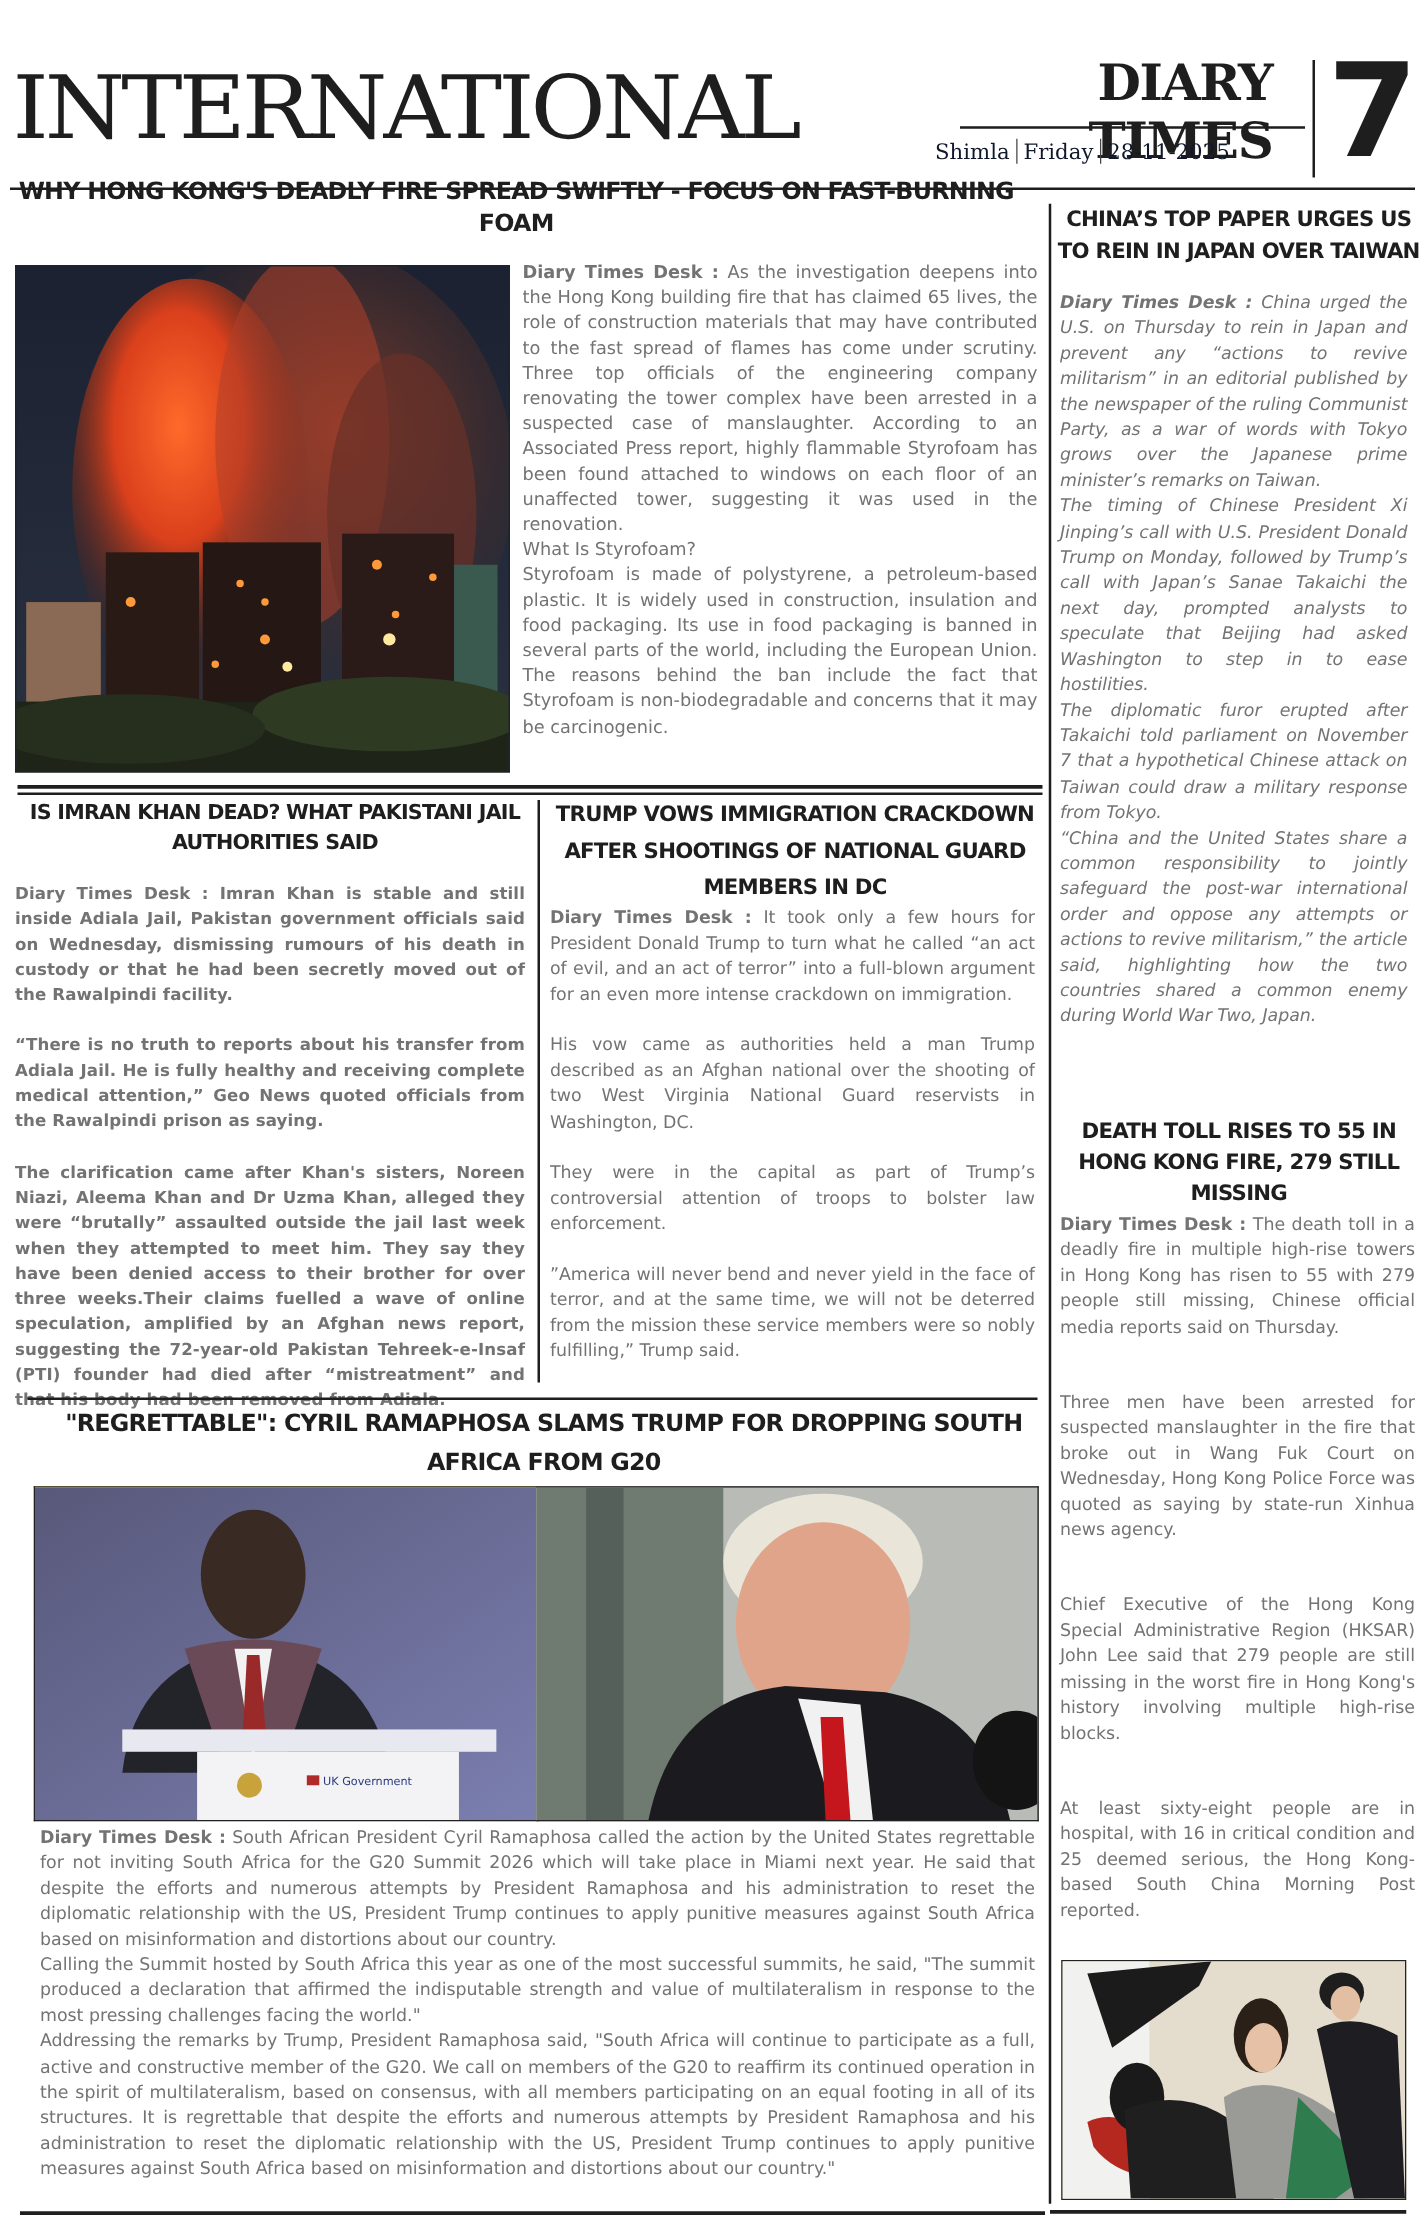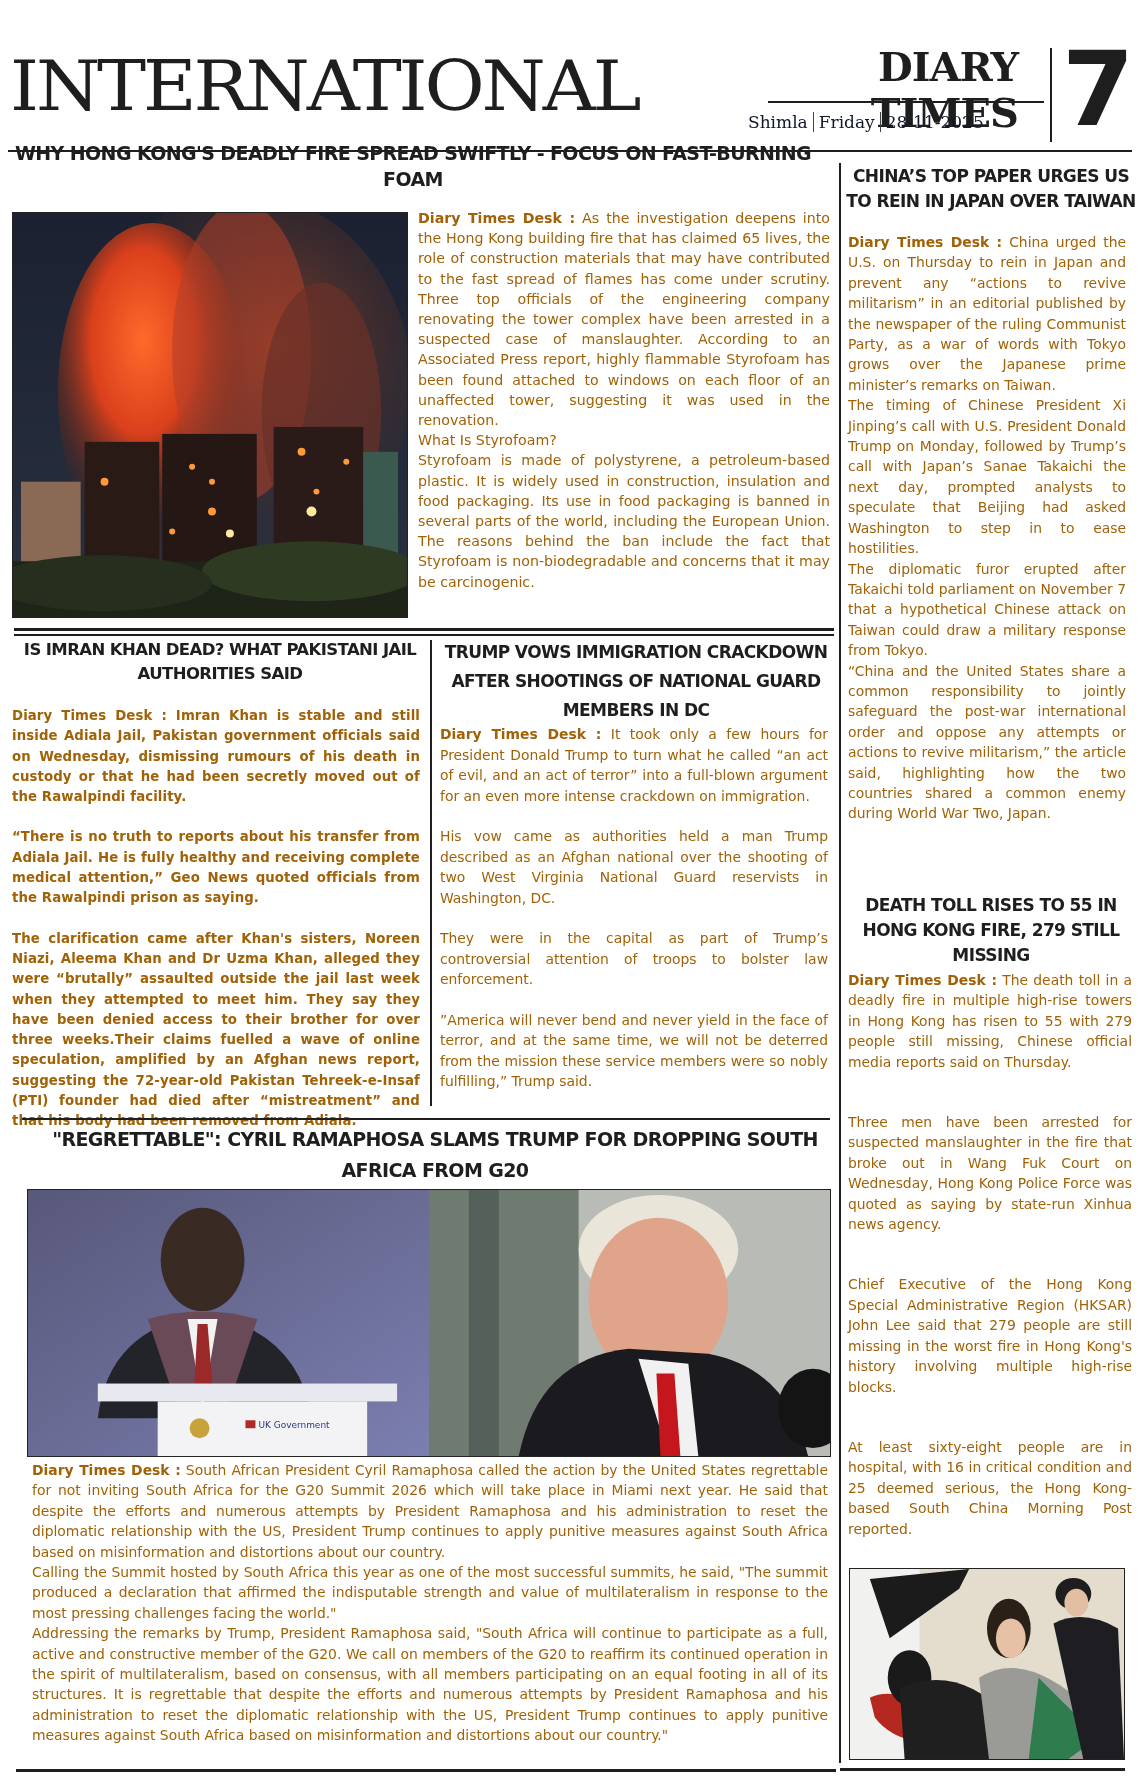--- a/index.html
+++ b/index.html
@@ -31,38 +31,38 @@
     font-family: "DejaVu Sans", sans-serif; font-weight: bold; font-size: 104px; line-height: 110px; color: #1e1e1e;
   }
   .masthead-rule { position: absolute; left: 8px; top: 150px; width: 1124px; height: 2px; background: #1e1e1e; }
 
   
   .headline {
     position: absolute; text-align: center; font-weight: bold; color: #1e1e1e;
     font-family: "DejaVu Sans", sans-serif; letter-spacing: -0.6px;
   }
   .body-text {
-    position: absolute; text-align: justify; color: #a16207;
+    position: absolute; text-align: justify; color: #737373;
     font-family: "DejaVu Sans", sans-serif; font-size: 13.2px; line-height: 20.5px;
   }
   .body-text p { margin: 0; }
   .body-text .gap { height: 20px; }
   .body-text b { font-weight: bold; }
   .rule { position: absolute; background: #1e1e1e; }
   .photo { position: absolute; border: 1.5px solid #222; overflow: hidden; }
 
   
   .hl-lead { left: 8px; top: 140px; width: 810px; font-size: 19px; line-height: 26px; }
   .lead-photo { left: 12px; top: 212px; width: 396px; height: 406px; background: #1c2433; }
   .lead-body { left: 418px; top: 208px; width: 412px; font-size: 14.2px; line-height: 20.2px; }
 
   
   .right-col-vrule { position: absolute; left: 839px; top: 163px; width: 2px; height: 1600px; background: #1e1e1e; }
   .hl-china { left: 846px; top: 164px; width: 290px; font-size: 17px; line-height: 25px; }
-  .china-body { left: 848px; top: 232px; width: 278px; font-size: 13.9px; line-height: 20.4px; }
+  .china-body { left: 848px; top: 232px; width: 278px; font-size: 13.9px; line-height: 20.4px; font-style: italic; }
 
   
   .hl-toll { left: 850px; top: 893px; width: 282px; font-size: 17px; line-height: 25px; }
   .toll-body { left: 848px; top: 970px; width: 284px; font-size: 13.9px; line-height: 20.4px; }
   .toll-photo { left: 849px; top: 1568px; width: 276px; height: 192px; background: #d9d3c8; }
   .toll-bottom-rule { left: 840px; top: 1768px; width: 285px; height: 3px; }
 
   
   .double-rule-a { left: 14px; top: 628px; width: 820px; height: 3px; }
   .double-rule-b { left: 14px; top: 634px; width: 820px; height: 2px; }

